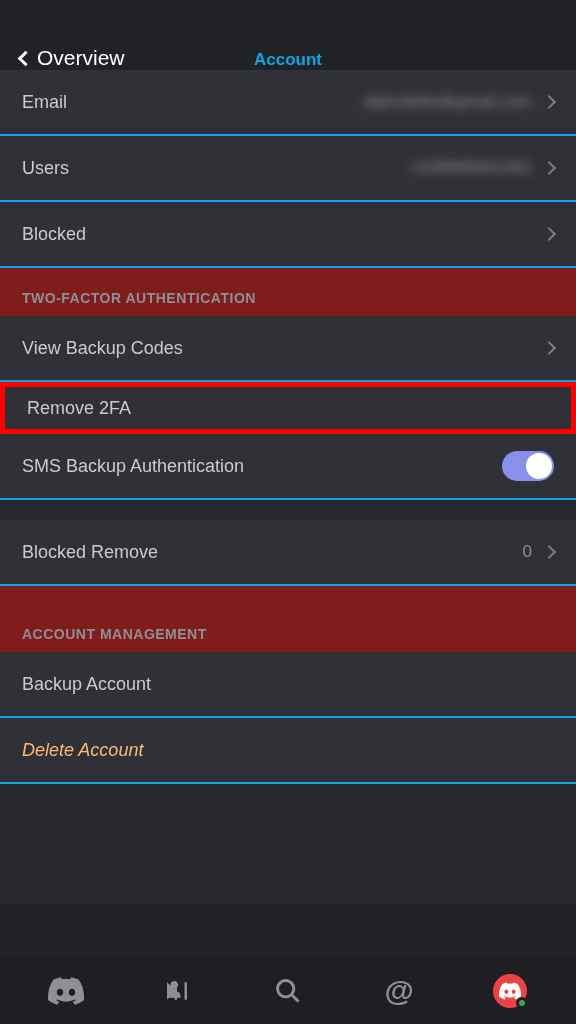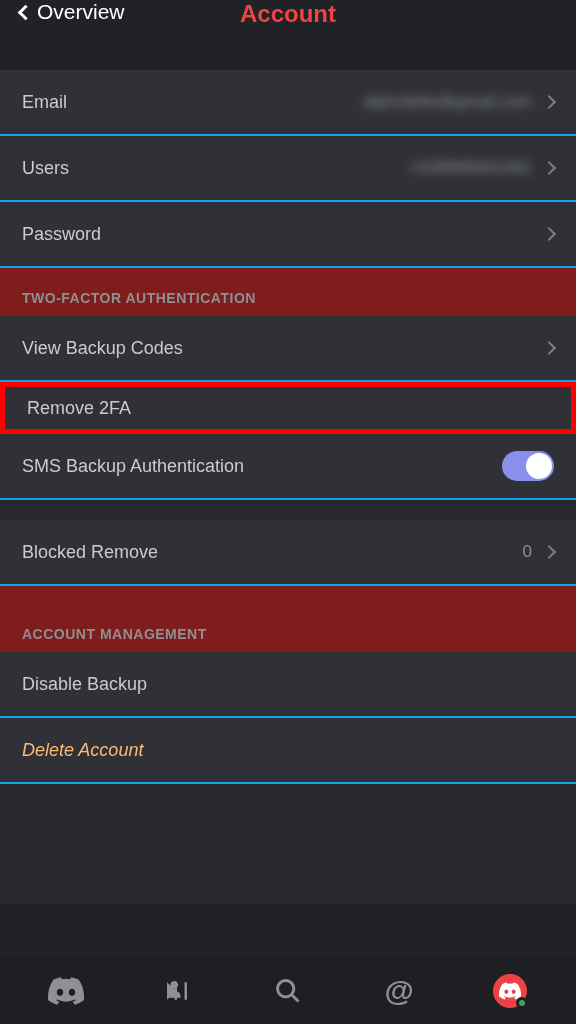--- a/index.html
+++ b/index.html
@@ -7,21 +7,21 @@
       width: 576px;
       height: 1024px;
       background: #202225;
       font-family: -apple-system, BlinkMacSystemFont, 'Segoe UI', sans-serif;
       color: #dcddde;
       overflow: hidden;
       position: relative;
     }
     .header {
       display: flex;
-      align-items: flex-start;
+      align-items: flex-end;
       height: 70px;
       padding: 0 20px;
       position: relative;
     }
     .back-btn {
       display: flex;
       align-items: center;
       gap: 6px;
       color: #fff;
       font-size: 21px;
@@ -33,23 +33,23 @@
       width: 11px;
       height: 11px;
       border-left: 3px solid #fff;
       border-bottom: 3px solid #fff;
       transform: rotate(45deg);
     }
     .title {
       position: absolute;
       left: 50%;
       transform: translateX(-50%);
-      font-size: 24px;
+      font-size: 17px;
       font-weight: 700;
-      color: #ef4444;
+      color: #0ea5e9;
     }
     .content {
       background: #2f3136;
     }
     .row {
       display: flex;
       align-items: center;
       justify-content: space-between;
       padding: 0 22px;
       height: 66px;
@@ -192,21 +192,21 @@
     </span>
   </div>
   <div class="row">
     <span class="row-label">Users</span>
     <span class="row-value">
       <span class="blurred">+639968341061</span>
       <span class="chevron-right"></span>
     </span>
   </div>
   <div class="row">
-    <span class="row-label">Password</span>
+    <span class="row-label">Blocked</span>
     <span class="row-value">
       <span class="chevron-right"></span>
     </span>
   </div>
 </div>
 
 <div class="section-header">TWO-FACTOR AUTHENTICATION</div>
 
 <div class="content">
   <div class="row">
@@ -233,21 +233,21 @@
       <span class="count">0</span>
       <span class="chevron-right"></span>
     </span>
   </div>
 </div>
 
 <div class="section-header" style="padding-top:40px">ACCOUNT MANAGEMENT</div>
 
 <div class="content">
   <div class="row">
-    <span class="row-label">Disable Backup</span>
+    <span class="row-label">Backup Account</span>
   </div>
   <div class="row">
     <span class="row-label danger">Delete Account</span>
   </div>
 </div>
 
 <div class="spacer-bottom"></div>
 
 <div class="bottom-nav">
   <div class="nav-icon discord-logo">

